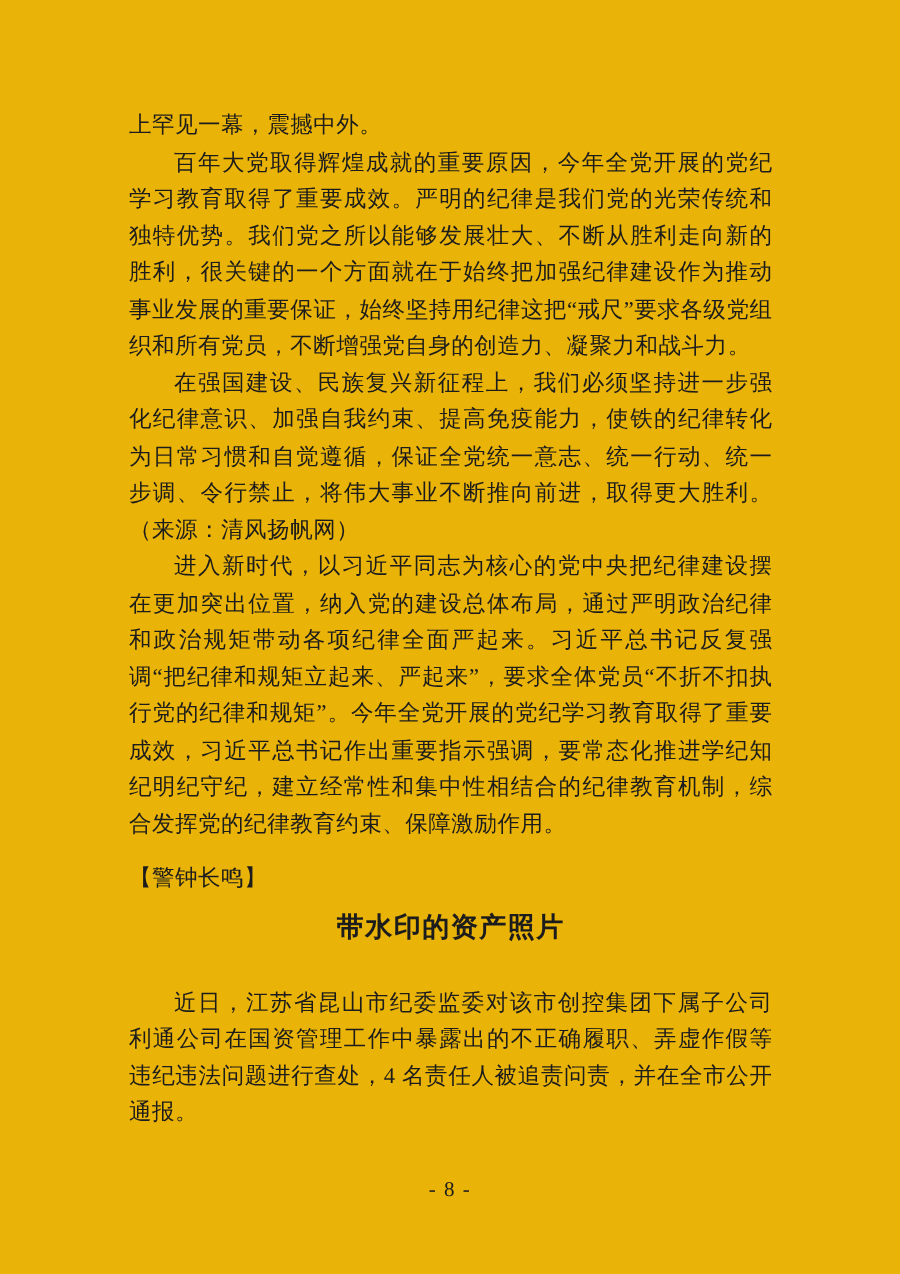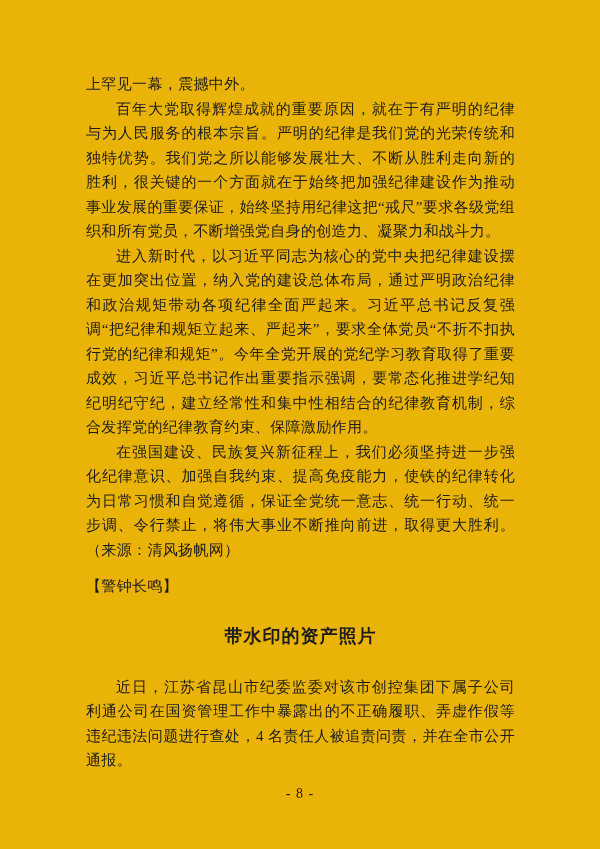--- a/index.html
+++ b/index.html
@@ -34,21 +34,21 @@
   }
   .indent {
     text-indent: 2em;
   }
   .section-header {
     margin-top: 12px;
     text-indent: 0;
     text-align: left;
   }
   .article-title {
-    margin-top: 24px;
+    margin-top: 6px;
     font-size: 18px;
     line-height: 26px;
     font-weight: bold;
     text-align: center;
     text-indent: 0;
     letter-spacing: 1px;
   }
   .article-first {
     margin-top: 26px;
   }
@@ -63,23 +63,23 @@
     letter-spacing: 1px;
     color: #1c1c1c;
   }
 </style>
 </head>
 <body>
 
 <div class="page">
   <div class="content">
     <p class="para">上罕见一幕，震撼中外。</p>
-    <p class="para indent">百年大党取得辉煌成就的重要原因，就在于有严明的纪律与为人民服务的根本宗旨。严明的纪律是我们党的光荣传统和独特优势。我们党之所以能够发展壮大、不断从胜利走向新的胜利，很关键的一个方面就在于始终把加强纪律建设作为推动事业发展的重要保证，始终坚持用纪律这把“戒尺”要求各级党组织和所有党员，不断增强党自身的创造力、凝聚力和战斗力。</p>
+    <p class="para indent">百年大党取得辉煌成就的重要原因，今年全党开展的党纪学习教育取得了重要成效。严明的纪律是我们党的光荣传统和独特优势。我们党之所以能够发展壮大、不断从胜利走向新的胜利，很关键的一个方面就在于始终把加强纪律建设作为推动事业发展的重要保证，始终坚持用纪律这把“戒尺”要求各级党组织和所有党员，不断增强党自身的创造力、凝聚力和战斗力。</p>
+    <p class="para indent">在强国建设、民族复兴新征程上，我们必须坚持进一步强化纪律意识、加强自我约束、提高免疫能力，使铁的纪律转化为日常习惯和自觉遵循，保证全党统一意志、统一行动、统一步调、令行禁止，将伟大事业不断推向前进，取得更大胜利。（来源：清风扬帆网）</p>
     <p class="para indent">进入新时代，以习近平同志为核心的党中央把纪律建设摆在更加突出位置，纳入党的建设总体布局，通过严明政治纪律和政治规矩带动各项纪律全面严起来。习近平总书记反复强调“把纪律和规矩立起来、严起来”，要求全体党员“不折不扣执行党的纪律和规矩”。今年全党开展的党纪学习教育取得了重要成效，习近平总书记作出重要指示强调，要常态化推进学纪知纪明纪守纪，建立经常性和集中性相结合的纪律教育机制，综合发挥党的纪律教育约束、保障激励作用。</p>
-    <p class="para indent">在强国建设、民族复兴新征程上，我们必须坚持进一步强化纪律意识、加强自我约束、提高免疫能力，使铁的纪律转化为日常习惯和自觉遵循，保证全党统一意志、统一行动、统一步调、令行禁止，将伟大事业不断推向前进，取得更大胜利。（来源：清风扬帆网）</p>
 
     <p class="para section-header">【警钟长鸣】</p>
 
     <p class="para article-title">带水印的资产照片</p>
 
     <p class="para indent article-first">近日，江苏省昆山市纪委监委对该市创控集团下属子公司利通公司在国资管理工作中暴露出的不正确履职、弄虚作假等违纪违法问题进行查处，4 名责任人被追责问责，并在全市公开通报。</p>
   </div>
 
   <div class="page-number">- 8 -</div>
 </div>

